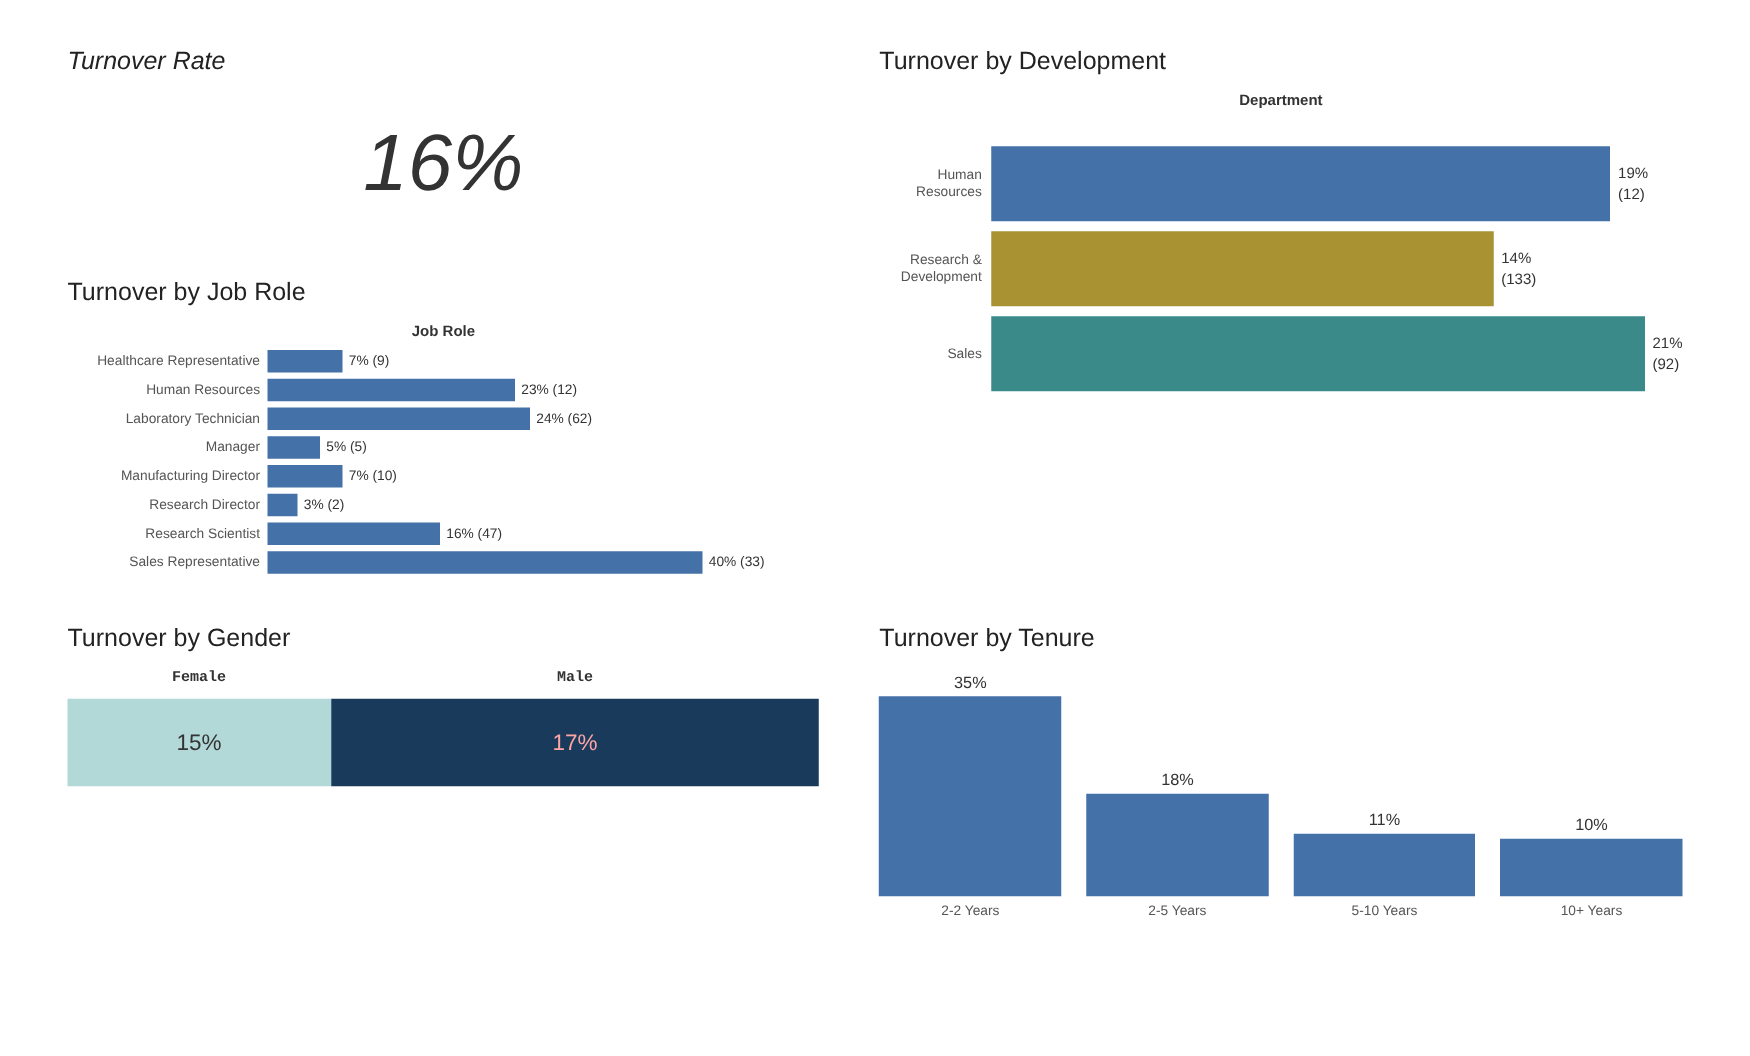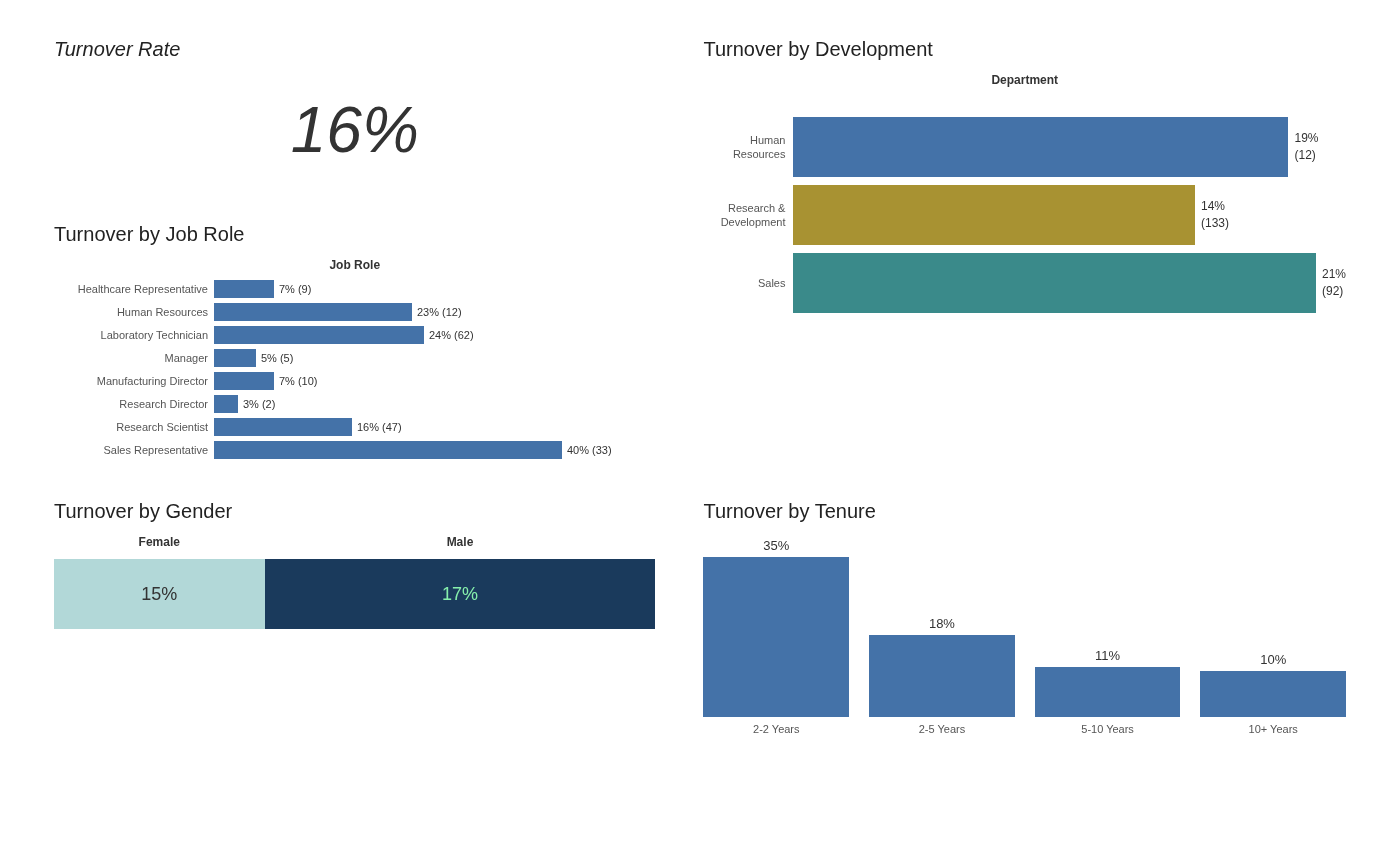--- a/index.html
+++ b/index.html
@@ -313,23 +313,23 @@
           <div class="tenure-bar-fill" style="height: 46px;"></div>
           <div class="tenure-bar-xlabel">10+ Years</div>
         </div>
       </div>
   </div>
 
   <div class="panel gender-panel">
     <div class="panel-title">Turnover by Gender</div>
     <div id="gender-chart">
         <div class="gender-labels">
-          <div class="gender-label" style="width: 35%;">Female</div>
-          <div class="gender-label" style="width: 65%;">Male</div>
+          <div class="gender-label" style="width: 35%; font-family: Liberation Mono, monospace;">Female</div>
+          <div class="gender-label" style="width: 65%; font-family: Liberation Mono, monospace;">Male</div>
         </div>
         <div class="gender-chart">
           <div class="gender-segment" style="width: 35%; background: rgb(178, 216, 216);">15%</div>
-          <div class="gender-segment" style="width: 65%; background: rgb(26, 58, 92); color: #86efac;">17%</div>
+          <div class="gender-segment" style="width: 65%; background: rgb(26, 58, 92); color: #fca5a5;">17%</div>
         </div>
       </div>
   </div>
 
 </div>
 
 </body></html>

